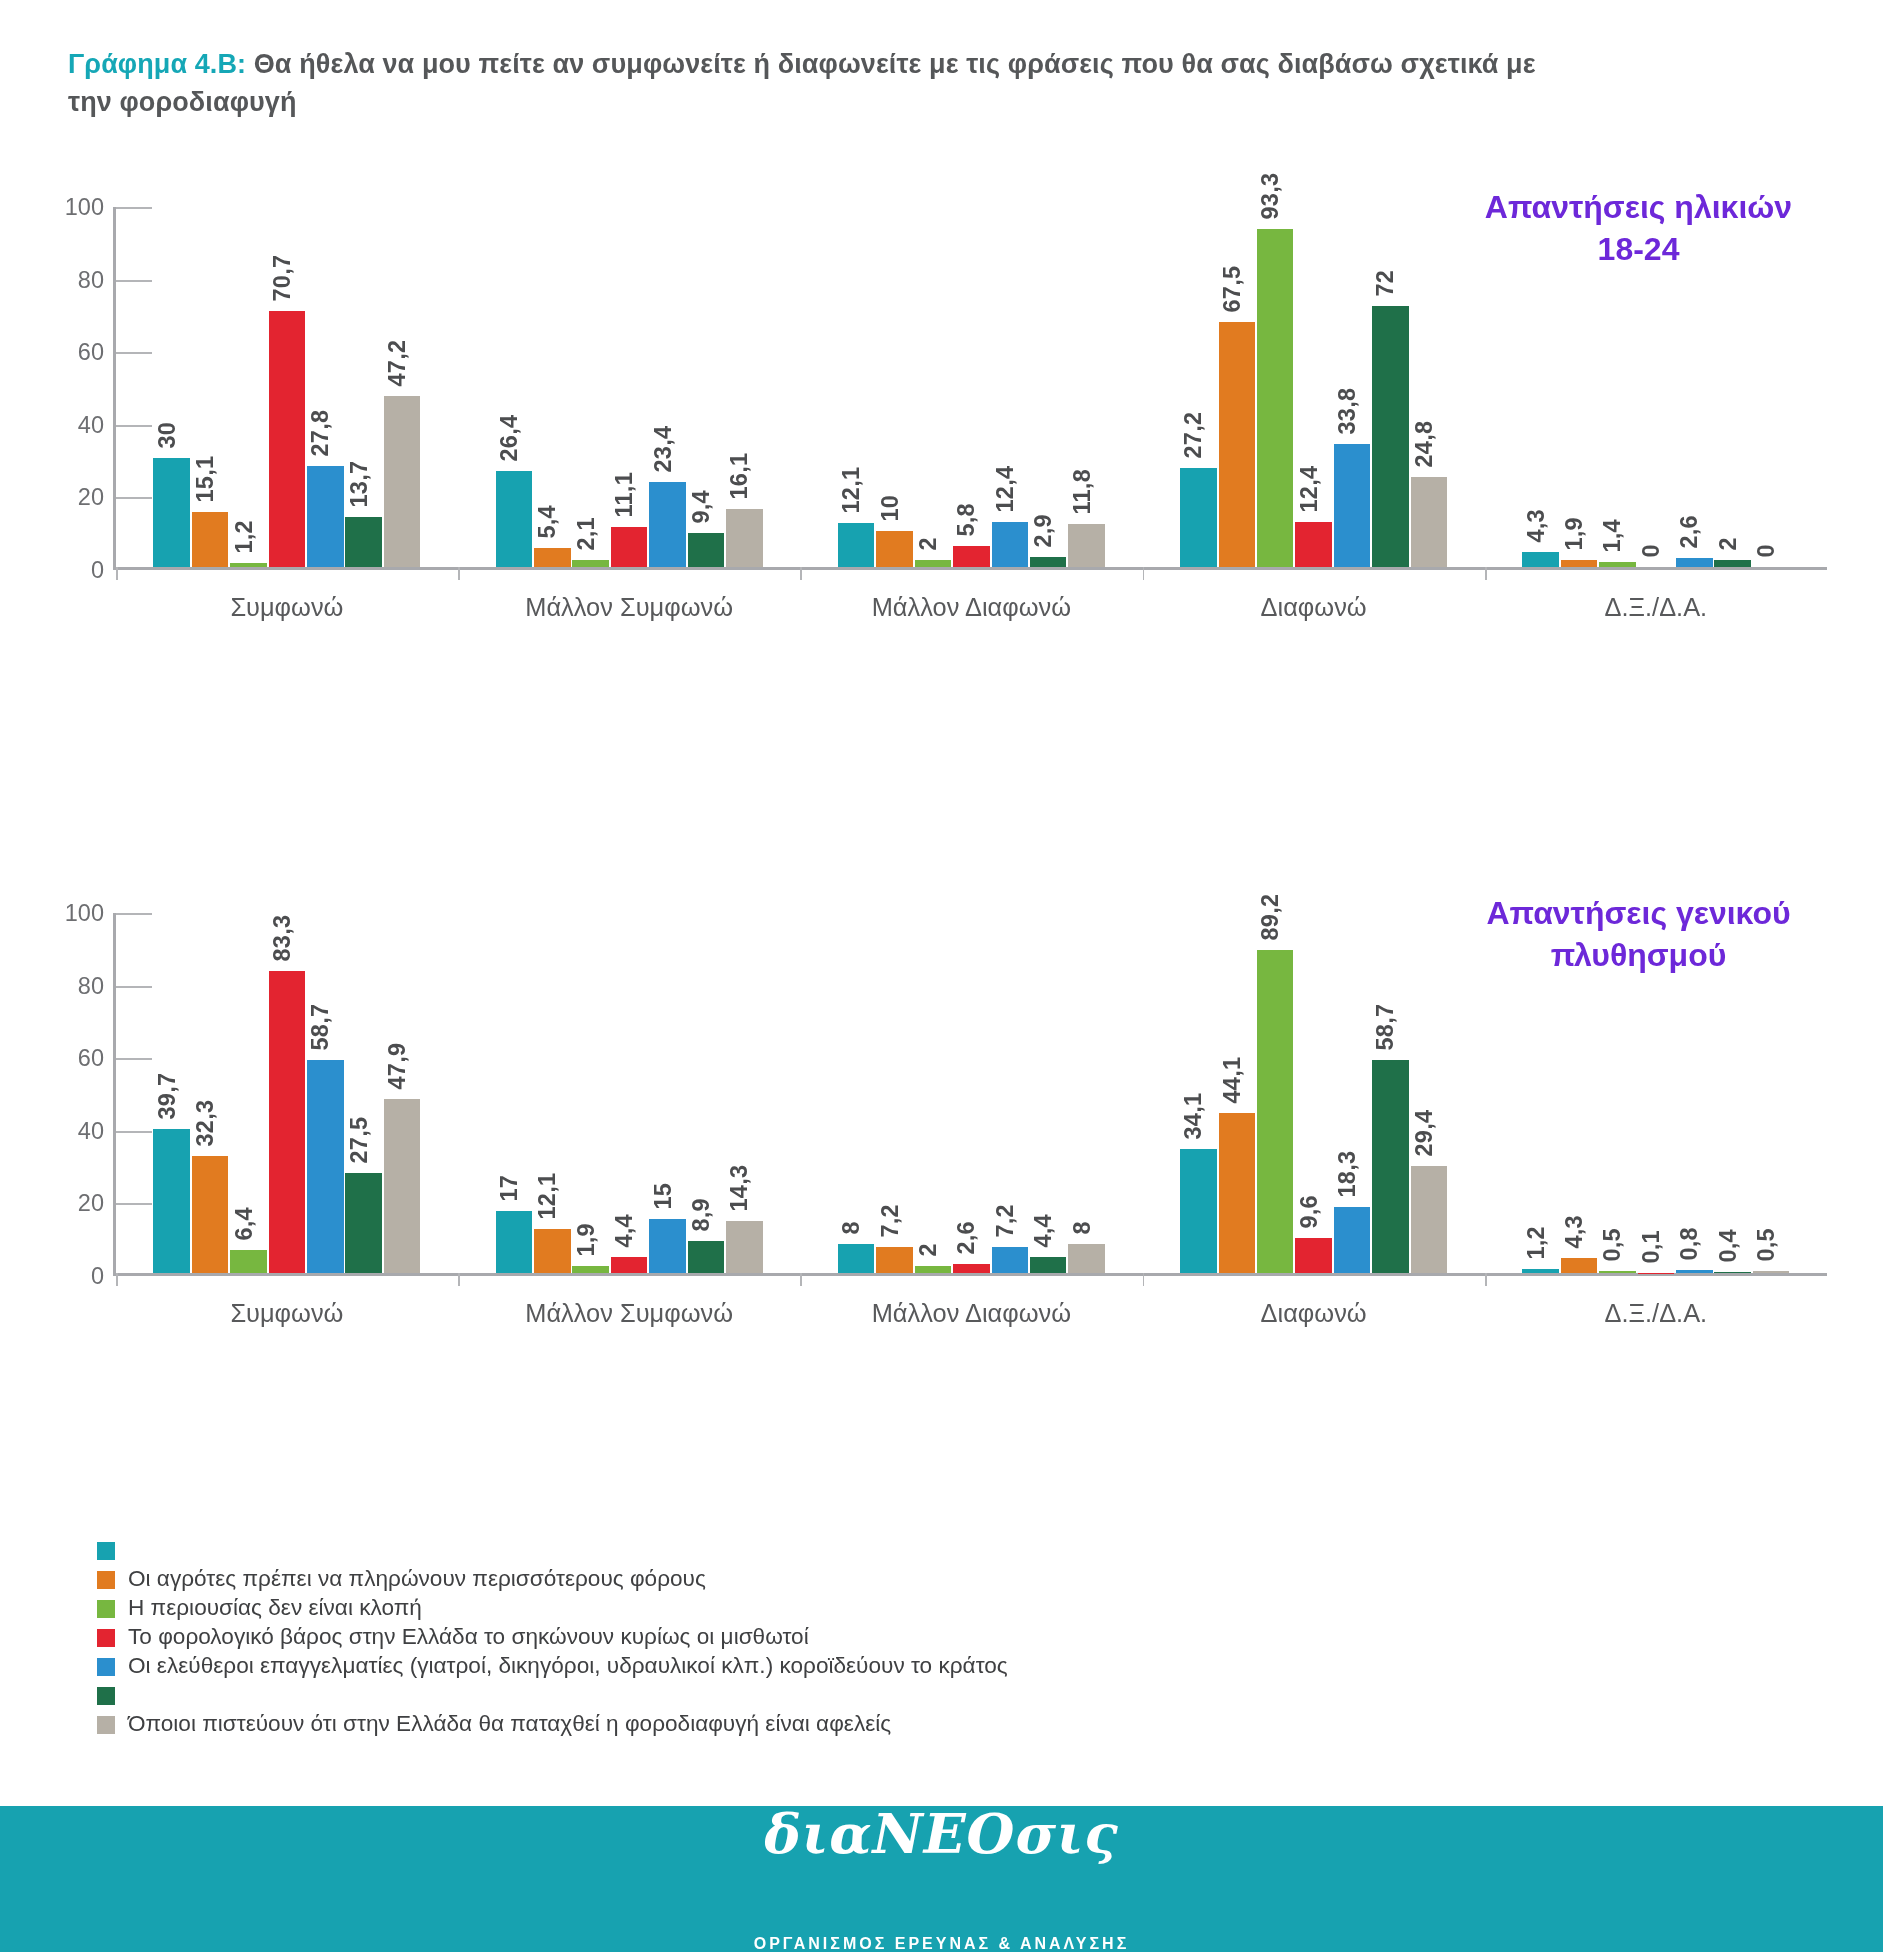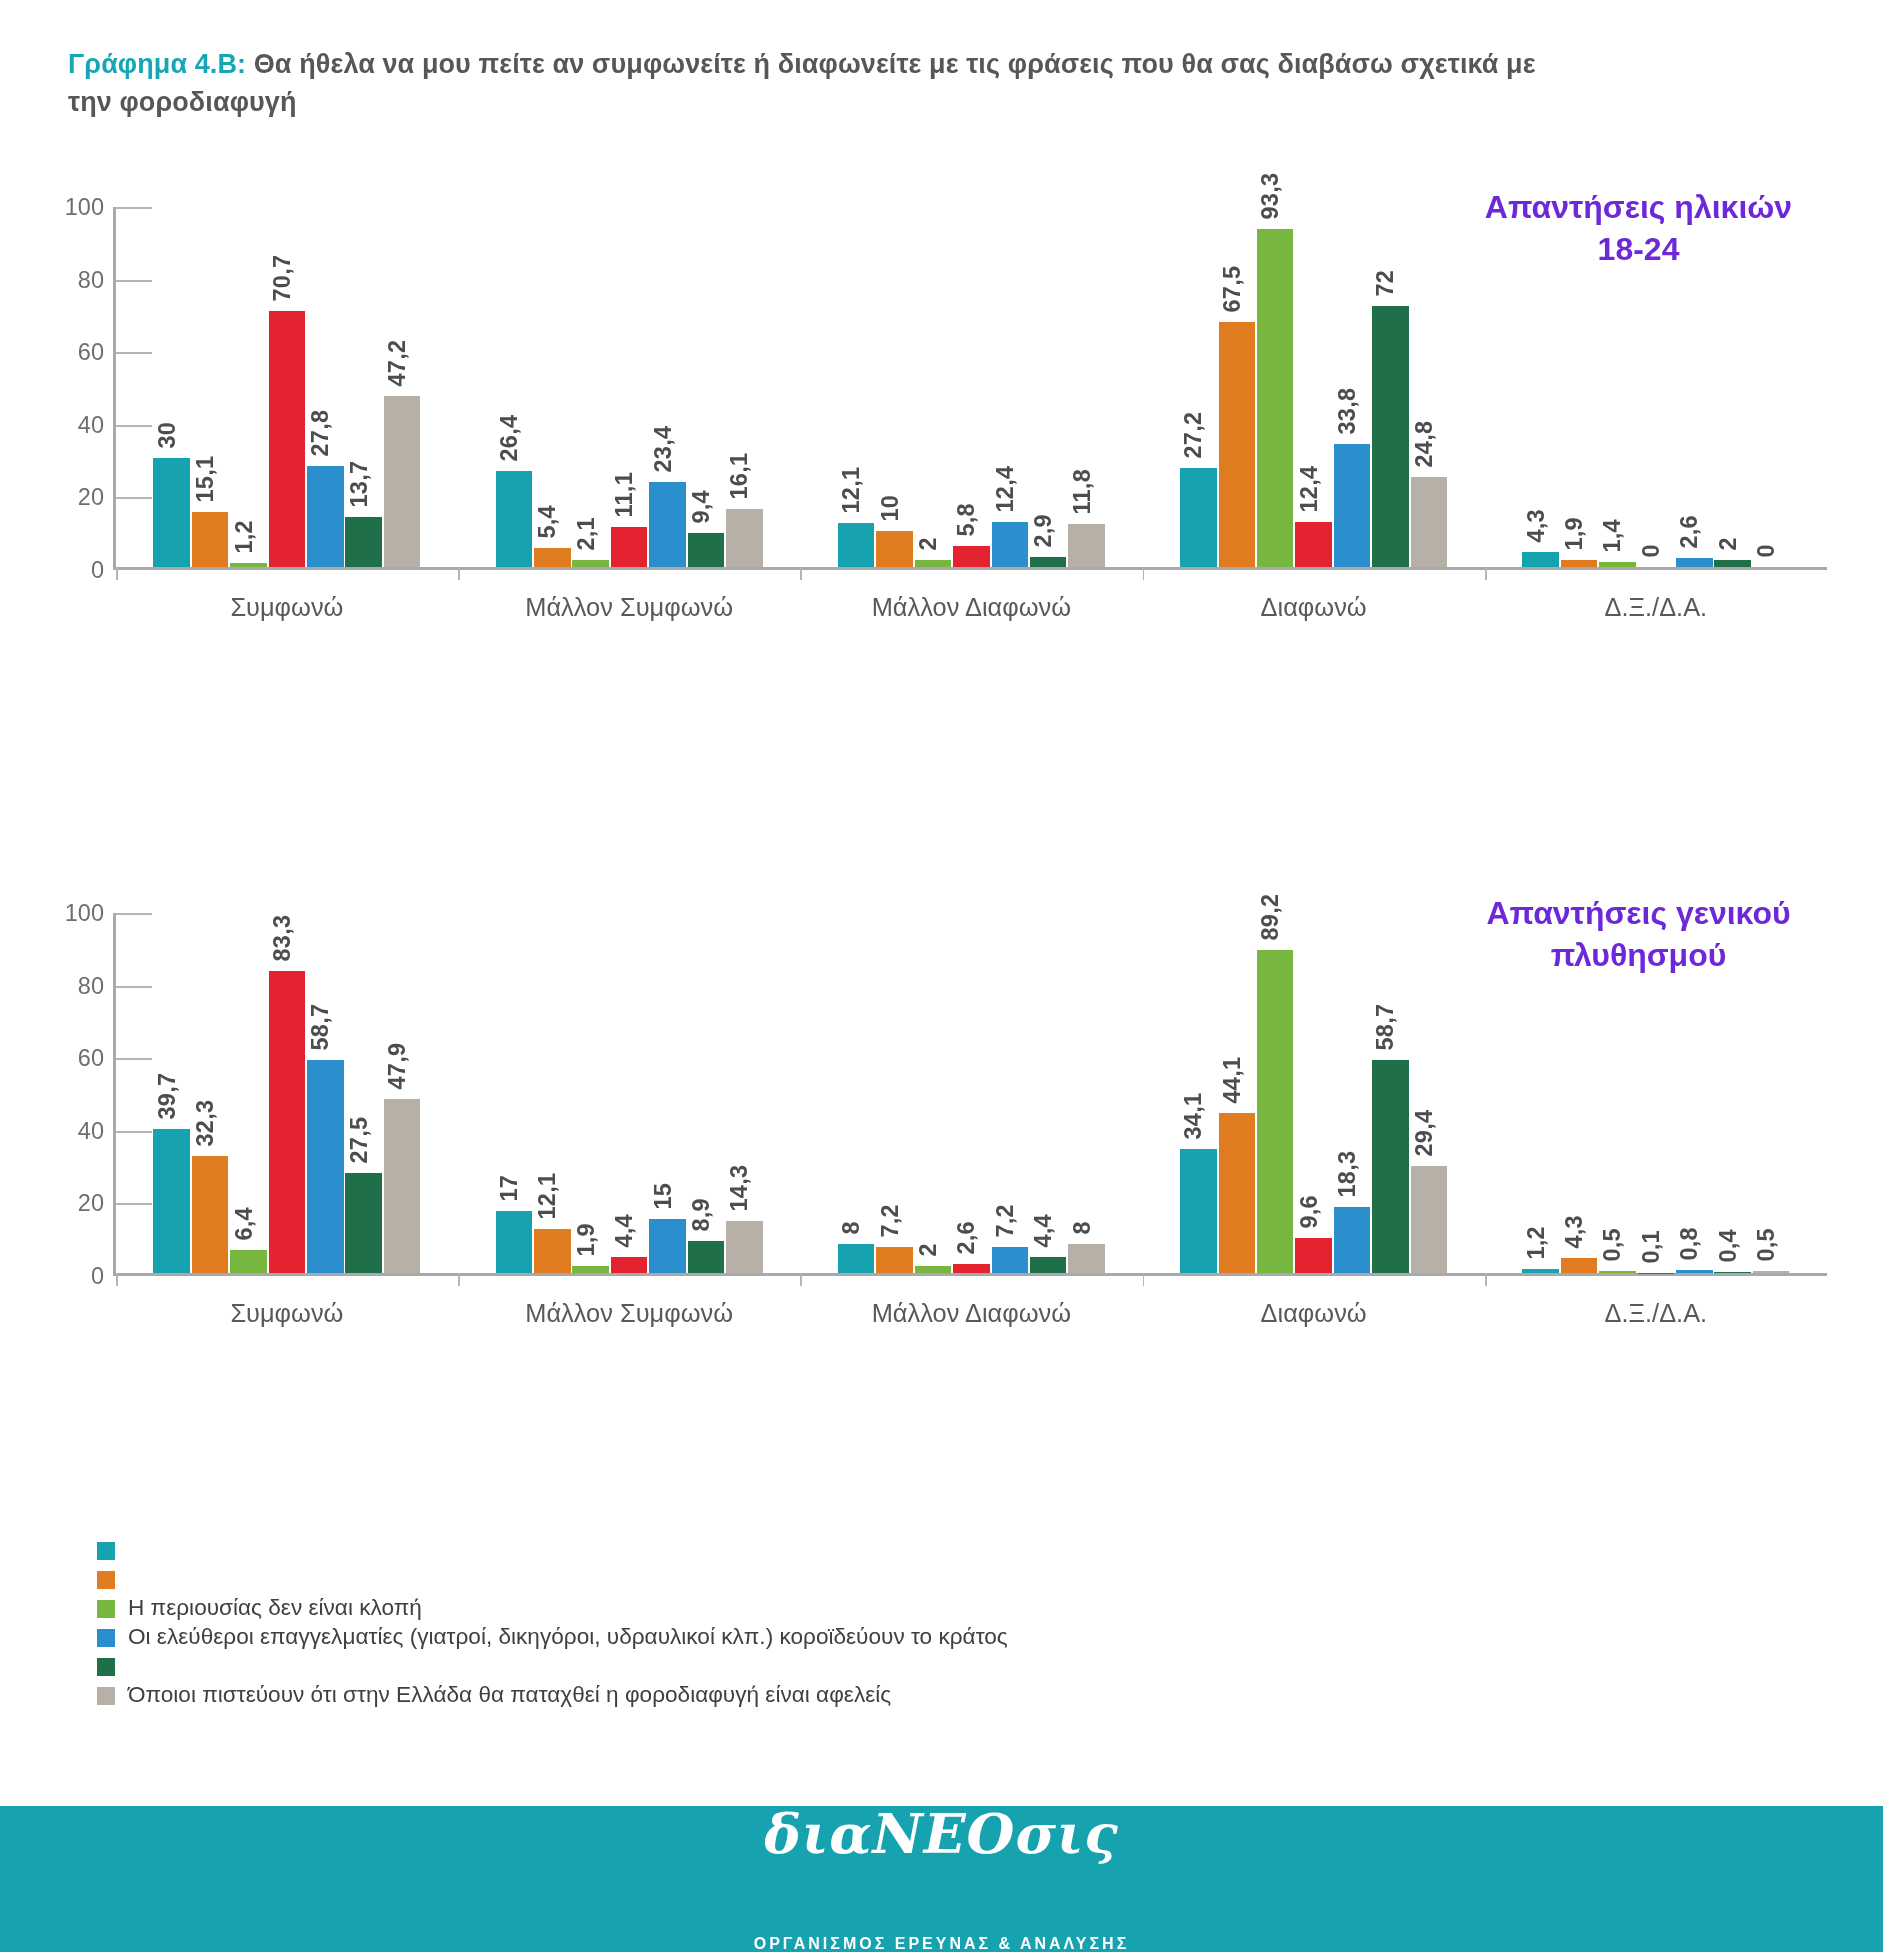--- a/index.html
+++ b/index.html
@@ -597,24 +597,29 @@
       </div>
   </div>
 </div>
 
 <div class="legend">
     <div class="legend-row">
       <span class="legend-swatch" style="background: rgb(23, 162, 176);"></span>
     </div>
     <div class="legend-row">
       <span class="legend-swatch" style="background: rgb(225, 123, 32);"></span>
+      <span class="legend-text">Οι αγρότες πρέπει να πληρώνουν περισσότερους φόρους</span>
     </div>
     <div class="legend-row">
       <span class="legend-swatch" style="background: rgb(119, 183, 64);"></span>
       <span class="legend-text">Η περιουσίας δεν είναι κλοπή</span>
+    </div>
+    <div class="legend-row">
+      <span class="legend-swatch" style="background: rgb(227, 36, 48);"></span>
+      <span class="legend-text">Το φορολογικό βάρος στην Ελλάδα το σηκώνουν κυρίως οι μισθωτοί</span>
     </div>
     <div class="legend-row">
       <span class="legend-swatch" style="background: rgb(43, 143, 206);"></span>
       <span class="legend-text">Οι ελεύθεροι επαγγελματίες (γιατροί, δικηγόροι, υδραυλικοί κλπ.) κοροϊδεύουν το κράτος</span>
     </div>
     <div class="legend-row">
       <span class="legend-swatch" style="background: rgb(31, 112, 73);"></span>
     </div>
     <div class="legend-row">
       <span class="legend-swatch" style="background: rgb(182, 176, 166);"></span>

